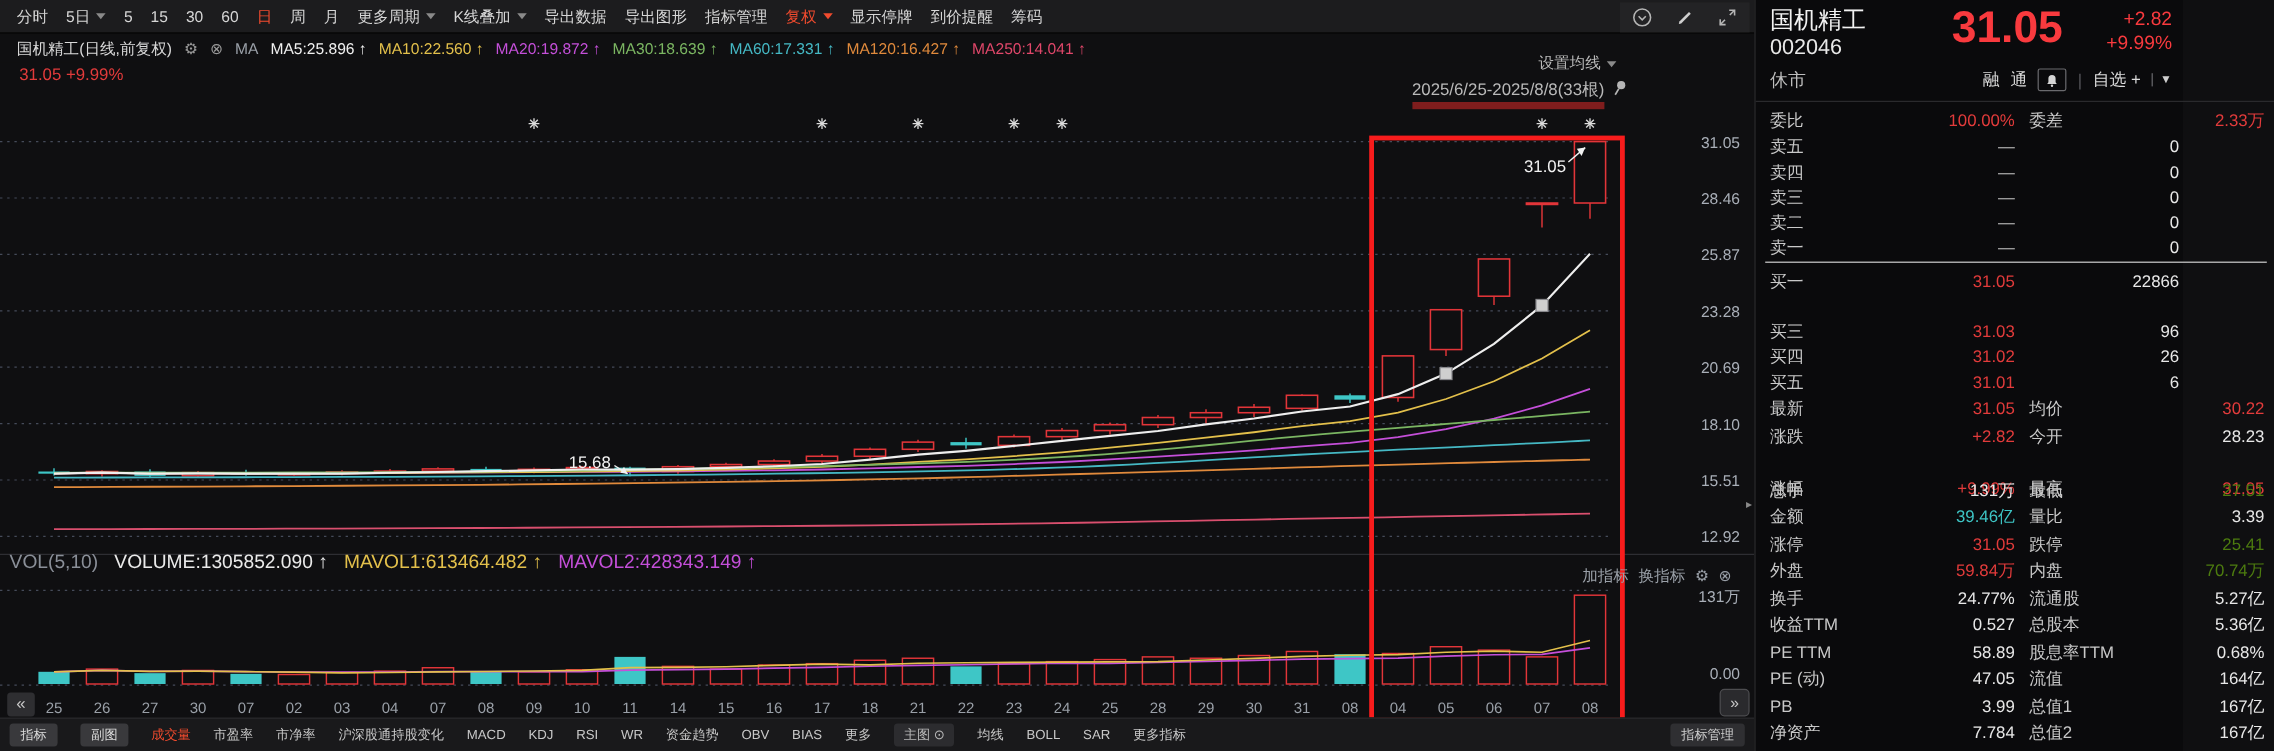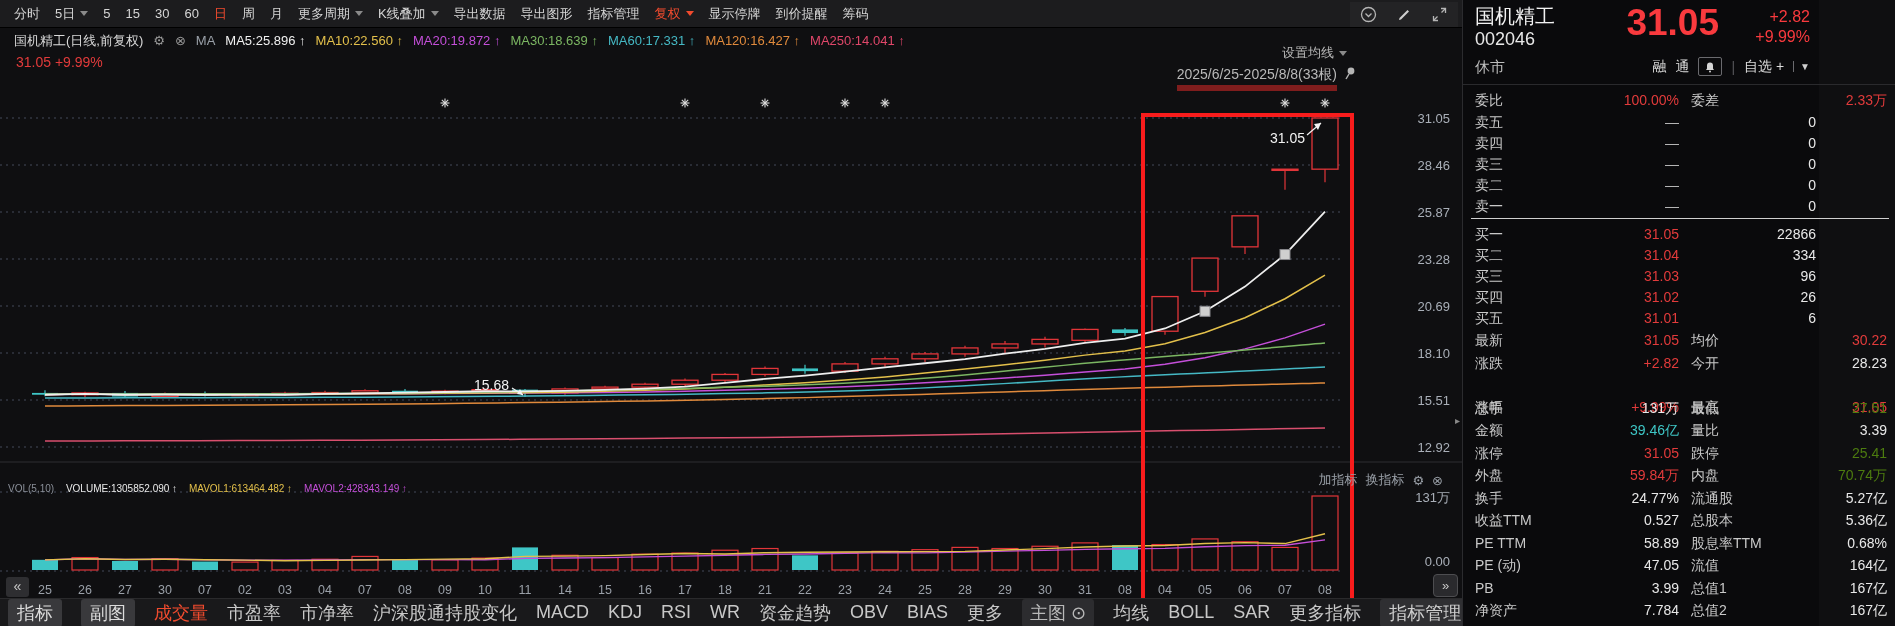--- a/index.html
+++ b/index.html
@@ -15,27 +15,27 @@
   .topbar-icons svg{display:block;}
   
   .ma-row{position:absolute;left:0;top:29px;width:1462px;height:23px;display:flex;align-items:center;padding-left:14px;gap:10px;font-size:13px;white-space:nowrap;background:#0f0f11;}
   .ma-row .icon{color:#9a9a9a;font-size:13px;}
   .ma-row .machip{color:#9aa0a8;text-align:right;}
   .price-flag{position:absolute;left:16px;top:54px;font-size:14px;color:#e23b3b;}
   .settings-ma{position:absolute;left:1282px;top:44px;font-size:13px;color:#b9b9b9;display:flex;align-items:center;}
   .range-label{position:absolute;right:558px;top:66px;font-size:14px;color:#b9b9b9;border-bottom:6px solid #7f1d1d;padding-bottom:1px;}
   .pin{position:absolute;right:538px;top:66px;}
   
-  .vol-header{position:absolute;left:8px;top:483px;font-size:10px;white-space:nowrap;}
+  .vol-header{position:absolute;left:8px;top:460px;font-size:16px;white-space:nowrap;}
   .vol-header span{margin-right:9px;}
   .vol-tools{position:absolute;right:452px;top:471px;font-size:13px;color:#9aa0a8;display:flex;align-items:center;gap:8px;}
   .nav-back{position:absolute;left:6px;top:577px;width:23px;height:20px;background:#2e2e31;color:#c9c9c9;border-radius:3px;text-align:center;line-height:19px;font-size:14px;cursor:pointer;}
   .nav-fwd{position:absolute;right:437px;top:574px;width:25px;height:23px;background:#2a2a2d;border:1px solid #4d4d50;color:#c9c9c9;border-radius:4px;text-align:center;line-height:21px;font-size:13px;cursor:pointer;}
   
-  .bottombar{position:absolute;left:0;top:598px;width:1462px;height:28px;background:#19191b;border-top:1px solid #2a2a2c;display:flex;align-items:center;padding-left:8px;gap:19px;font-size:18px;color:#c8c8c8;white-space:nowrap;}
+  .bottombar{position:absolute;left:0;top:598px;width:1462px;height:28px;background:#19191b;border-top:1px solid #2a2a2c;display:flex;align-items:center;padding-left:8px;gap:19px;font-size:11px;color:#c8c8c8;white-space:nowrap;}
   .bottombar .bb-box{background:#39393c;color:#dcdcdc;border-radius:3px;padding:2px 9px;cursor:pointer;}
   .bottombar .bb-item{cursor:pointer;}
   .bottombar .bb-item.active{color:#f14b2e;}
   .bottombar .bb-pill{background:#2c2c2f;border-radius:3px;padding:2px 8px;color:#b9b9b9;cursor:pointer;}
   .bottombar .bb-manage{margin-left:auto;margin-right:8px;background:#2f2f32;border-radius:3px;padding:2px 9px;color:#cfcfcf;cursor:pointer;}
   
   .panel{position:absolute;left:1462px;top:0;width:357px;height:626px;background:#0a0a0c;border-left:1px solid #2b2b2e;}
   .panel .p-name{position:absolute;left:12px;top:3px;font-size:20px;color:#f2f2f2;}
   .panel .p-code{position:absolute;left:12px;top:29px;font-size:18px;color:#e8e8e8;}
   .panel .p-status{position:absolute;left:12px;top:58px;font-size:15px;color:#bdbdbd;}
@@ -431,25 +431,20 @@
       <div class="prow" style="top: 196px;">
         <span class="l1">卖一</span>
         <span class="v1 c-grey">—</span>
         <span class="lots">0</span>
       </div>
       <div class="prow" style="top: 224px;">
         <span class="l1">买一</span>
         <span class="v1 c-red">31.05</span>
         <span class="lots">22866</span>
       </div>
-      <div class="prow" style="top: 245px;">
-        <span class="l1">买二</span>
-        <span class="v1 c-red">31.04</span>
-        <span class="lots">334</span>
-      </div>
       <div class="prow" style="top: 266px;">
         <span class="l1">买三</span>
         <span class="v1 c-red">31.03</span>
         <span class="lots">96</span>
       </div>
       <div class="prow" style="top: 287px;">
         <span class="l1">买四</span>
         <span class="v1 c-red">31.02</span>
         <span class="lots">26</span>
       </div>

